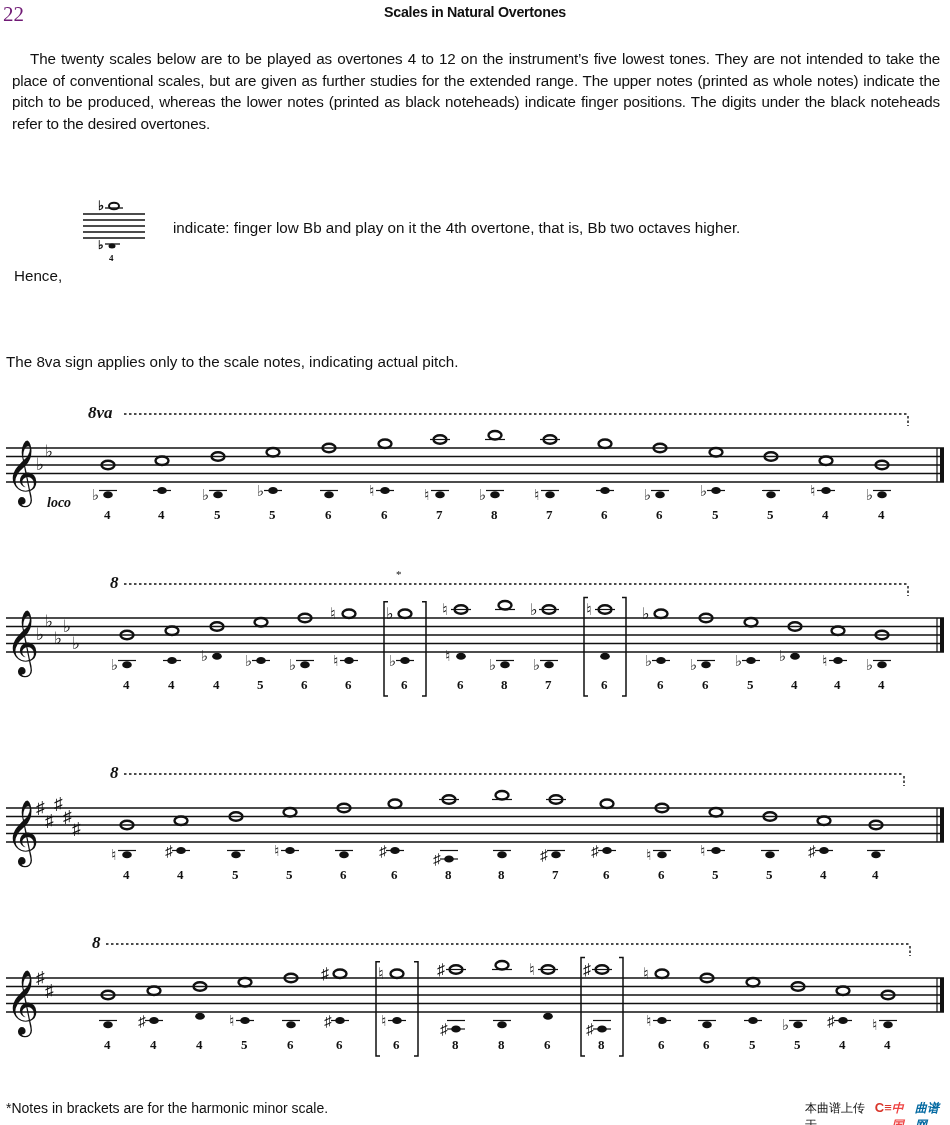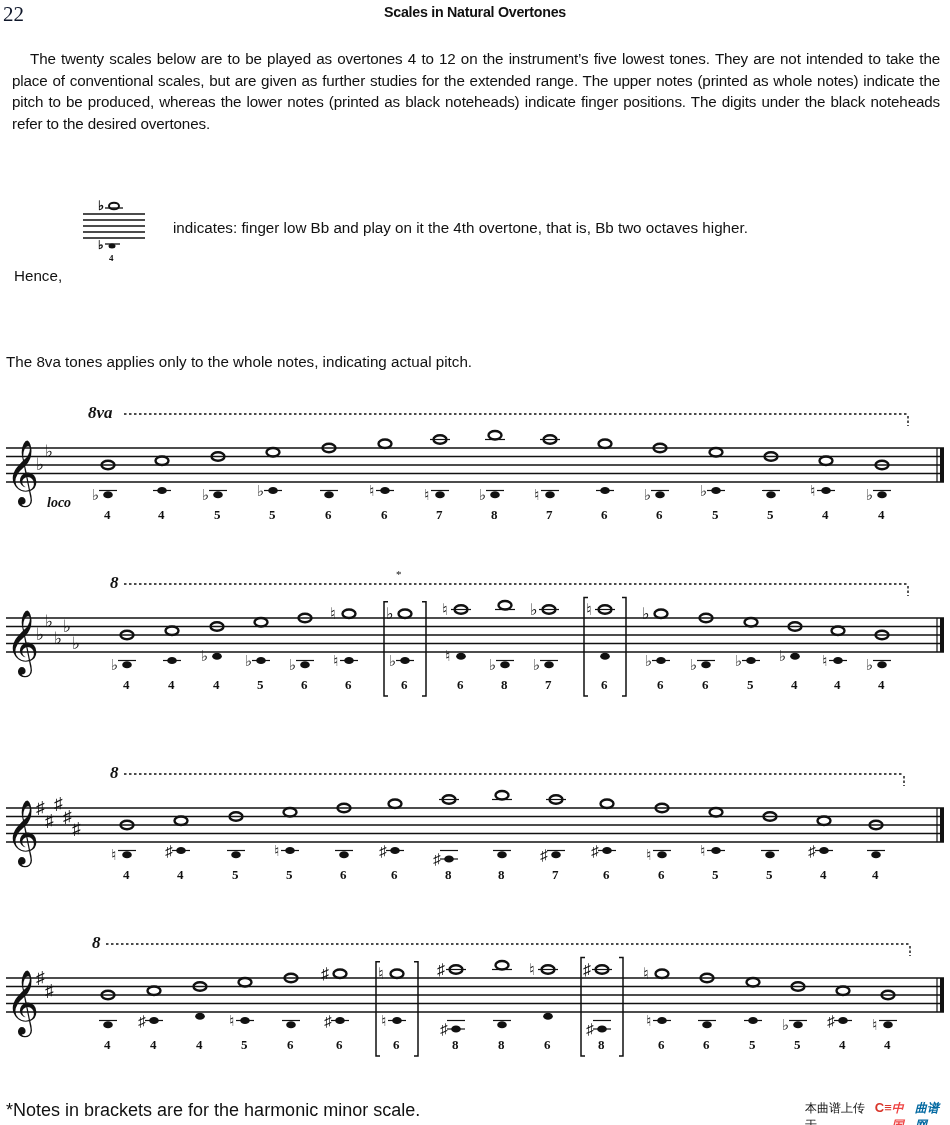--- a/index.html
+++ b/index.html
@@ -1,26 +1,26 @@
 <!DOCTYPE html>
 <html><head>
 <meta charset="utf-8">
 <style>
   html, body { margin:0; padding:0; background:#ffffff; }
   body { width:950px; height:1125px; position:relative; overflow:hidden; color:#111; font-family:"Liberation Sans", sans-serif; }
-  .page-num { position:absolute; left:3px; top:2px; font-family:"Liberation Serif", serif; font-size:21px; color:#0f172a; }
+  .page-num { position:absolute; left:3px; top:2px; font-family:"Liberation Serif", serif; font-size:21px; color:#701a75; }
   .title { position:absolute; left:0; width:950px; top:3px; text-align:center; font-family:"Liberation Sans", sans-serif; font-weight:bold; font-size:15.5px; letter-spacing:-0.3px; transform:scaleX(0.92); }
   .intro { position:absolute; left:6px; top:42px; width:940px; font-size:15.2px; line-height:21.5px; letter-spacing:-0.15px; }
   .intro p { margin:6px; text-indent:18px; text-align:justify; }
   .hence-label { position:absolute; left:14px; top:223px; font-size:15.2px;margin-top:44px; }
   .hence-text { position:absolute; left:173px; top:219px; font-size:15.2px; }
   .hence-svg { position:absolute; left:78px; top:195px; }
   .eightva-note { position:absolute; left:6px; top:353px; font-size:15.2px; }
   .staff-svg { position:absolute; left:0; }
-  .footnote { position:absolute; left:6px; top:1100px; font-size:18px; }
+  .footnote { position:absolute; left:6px; top:1100px; font-size:14px; }
   .watermark { position:absolute; left:805px; top:1100px; font-size:12px; display:flex; }
   .wm-logo { color:#d9352a; font-weight:bold; font-size:13px; }
   .wm-brand1 { color:#ef4444; font-weight:bold; font-style:italic; }
   .wm-brand2 { color:#0369a1; font-weight:bold; font-style:italic; }
   text { font-family:"Liberation Serif", serif; }
 </style>
 </head>
 <body>
 
 <div class="page-num">22</div>
@@ -39,23 +39,23 @@
     <line x1="5" y1="43" x2="67" y2="43"></line>
     <line x1="27" y1="13" x2="45" y2="13"></line>
     <line x1="27" y1="49" x2="42" y2="49"></line>
   </g>
   <text x="20" y="15" font-size="13" font-weight="bold" fill="#111">♭</text>
   <ellipse cx="36" cy="11" rx="5" ry="3.3" fill="none" stroke="#111" stroke-width="2"></ellipse>
   <text x="20" y="54" font-size="12" font-weight="bold" fill="#111">♭</text>
   <ellipse cx="34" cy="51" rx="3.5" ry="2.5" fill="#111"></ellipse>
   <text x="31" y="66" font-size="9" font-weight="bold" fill="#111">4</text>
 </svg>
-<div class="hence-text">indicates: finger low Bb and play on it the 4th overtone, that is, Bb two octaves higher.</div>
-
-<div class="eightva-note">The 8va tones applies only to the whole notes, indicating actual pitch.</div>
+<div class="hence-text">indicate: finger low Bb and play on it the 4th overtone, that is, Bb two octaves higher.</div>
+
+<div class="eightva-note">The 8va sign applies only to the scale notes, indicating actual pitch.</div>
 
 <div id="staves">
     <svg class="staff-svg" width="950" height="150" style="top: 400px;">
       <line x1="6" y1="82" x2="944" y2="82" stroke="#111" stroke-width="1.3"></line>
       <line x1="6" y1="73.5" x2="944" y2="73.5" stroke="#111" stroke-width="1.3"></line>
       <line x1="6" y1="65" x2="944" y2="65" stroke="#111" stroke-width="1.3"></line>
       <line x1="6" y1="56.5" x2="944" y2="56.5" stroke="#111" stroke-width="1.3"></line>
       <line x1="6" y1="48" x2="944" y2="48" stroke="#111" stroke-width="1.3"></line>
       <line x1="937" y1="48" x2="937" y2="82" stroke="#111" stroke-width="1.2"></line>
       <rect x="940" y="48" width="4" height="34" fill="#111"></rect>

